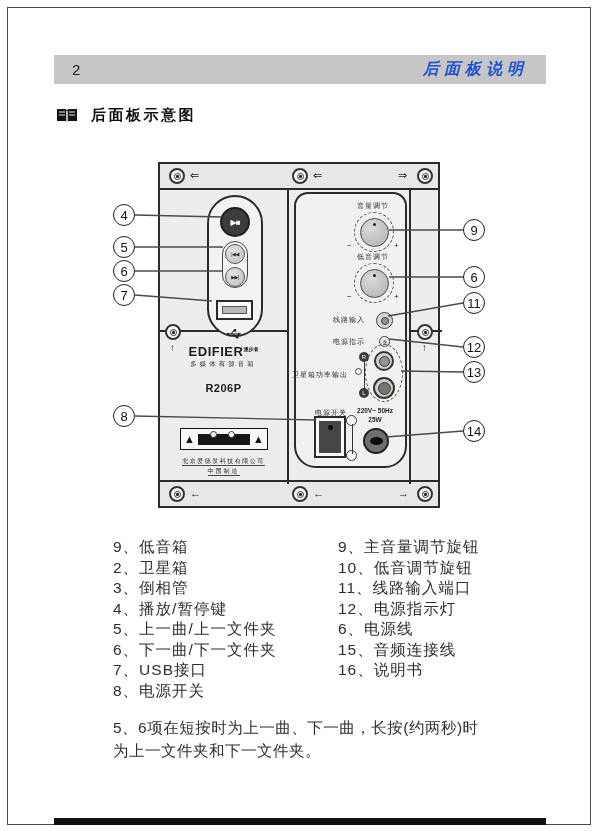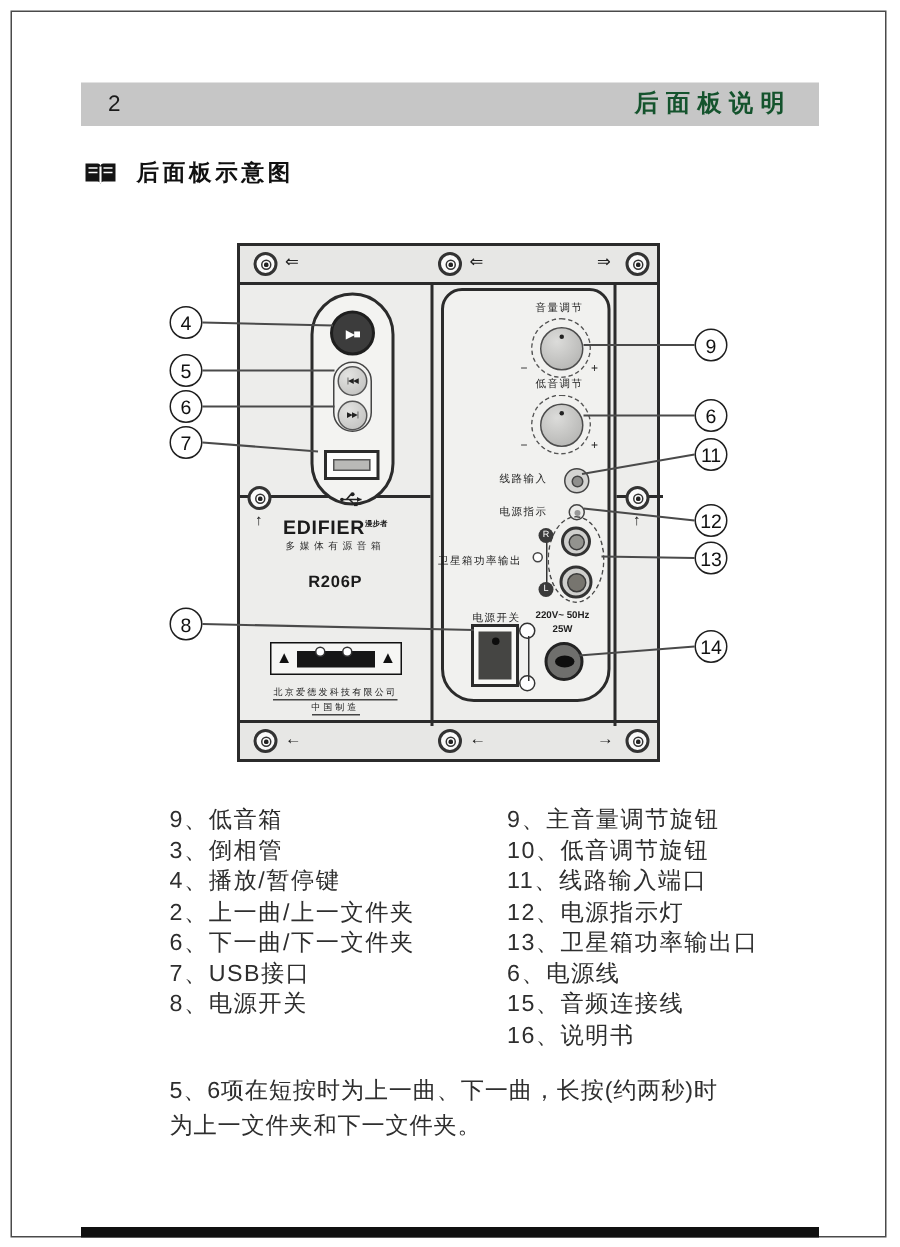--- a/index.html
+++ b/index.html
@@ -5,22 +5,22 @@
   html,body{margin:0;padding:0;background:#fff;}
   .canvas{position:relative;width:600px;height:831px;background:#ffffff;overflow:hidden;
           font-family:"Liberation Sans","DejaVu Sans",sans-serif;color:#1c1c1c;}
   .page-frame{position:absolute;left:7px;top:7px;width:584px;height:818px;border:1px solid #4a4a4a;box-sizing:border-box;}
   .footer-bar{position:absolute;left:54px;top:818px;width:492px;height:7px;background:#101010;}
 
   
   .header-bar{position:absolute;left:54px;top:55px;width:492px;height:29px;background:#c6c6c6;
               display:flex;align-items:center;justify-content:space-between;padding:0 18px;box-sizing:border-box;}
   .page-num{font-size:15px;color:#1a1a1a;}
-  .header-title{font-family:"Liberation Serif","DejaVu Serif",serif;font-weight:bold;
-                font-size:16px;letter-spacing:5px;color:#14532d;}
+  .header-title{font-family:"Liberation Serif","DejaVu Serif",serif;font-style:italic;font-weight:bold;
+                font-size:16px;letter-spacing:5px;color:#1d4ed8;}
 
   .section-row{position:absolute;left:56px;top:106px;display:flex;align-items:center;gap:13px;}
   .section-title{font-size:15px;font-weight:600;letter-spacing:2.5px;color:#111;}
 
   
   .diagram{position:absolute;left:158px;top:162px;width:282px;height:346px;border:2.5px solid #2b2b2b;
            background:#ededeb;box-sizing:border-box;}
   .bar-top{position:absolute;left:0;top:0;width:100%;height:26px;border-bottom:2px solid #2b2b2b;background:#e7e7e5;box-sizing:border-box;}
   .bar-bottom{position:absolute;left:0;bottom:0;width:100%;height:26px;border-top:2px solid #2b2b2b;background:#e7e7e5;box-sizing:border-box;}
   .vline{position:absolute;width:2px;background:#2b2b2b;top:26px;height:294px;}
@@ -275,33 +275,33 @@
   <span class="callout" style="left:113px;top:405px;">8</span>
   <span class="callout" style="left:463px;top:219px;">9</span>
   <span class="callout" style="left:463px;top:266px;">6</span>
   <span class="callout" style="left:463px;top:292px;">11</span>
   <span class="callout" style="left:463px;top:336px;">12</span>
   <span class="callout" style="left:463px;top:361px;">13</span>
   <span class="callout" style="left:463px;top:420px;">14</span>
 
   <div class="legend legend-left">
     <div>9、低音箱</div>
+    <div>2、卫星箱</div>
     <div>3、倒相管</div>
     <div>4、播放/暂停键</div>
-    <div>2、上一曲/上一文件夹</div>
+    <div>5、上一曲/上一文件夹</div>
     <div>6、下一曲/下一文件夹</div>
     <div>7、USB接口</div>
     <div>8、电源开关</div>
   </div>
   <div class="legend legend-right">
     <div>9、主音量调节旋钮</div>
     <div>10、低音调节旋钮</div>
     <div>11、线路输入端口</div>
     <div>12、电源指示灯</div>
-    <div>13、卫星箱功率输出口</div>
     <div>6、电源线</div>
     <div>15、音频连接线</div>
     <div>16、说明书</div>
   </div>
 
   <div class="note">
     <div>5、6项在短按时为上一曲、下一曲，长按(约两秒)时</div>
     <div>为上一文件夹和下一文件夹。</div>
   </div>
 

